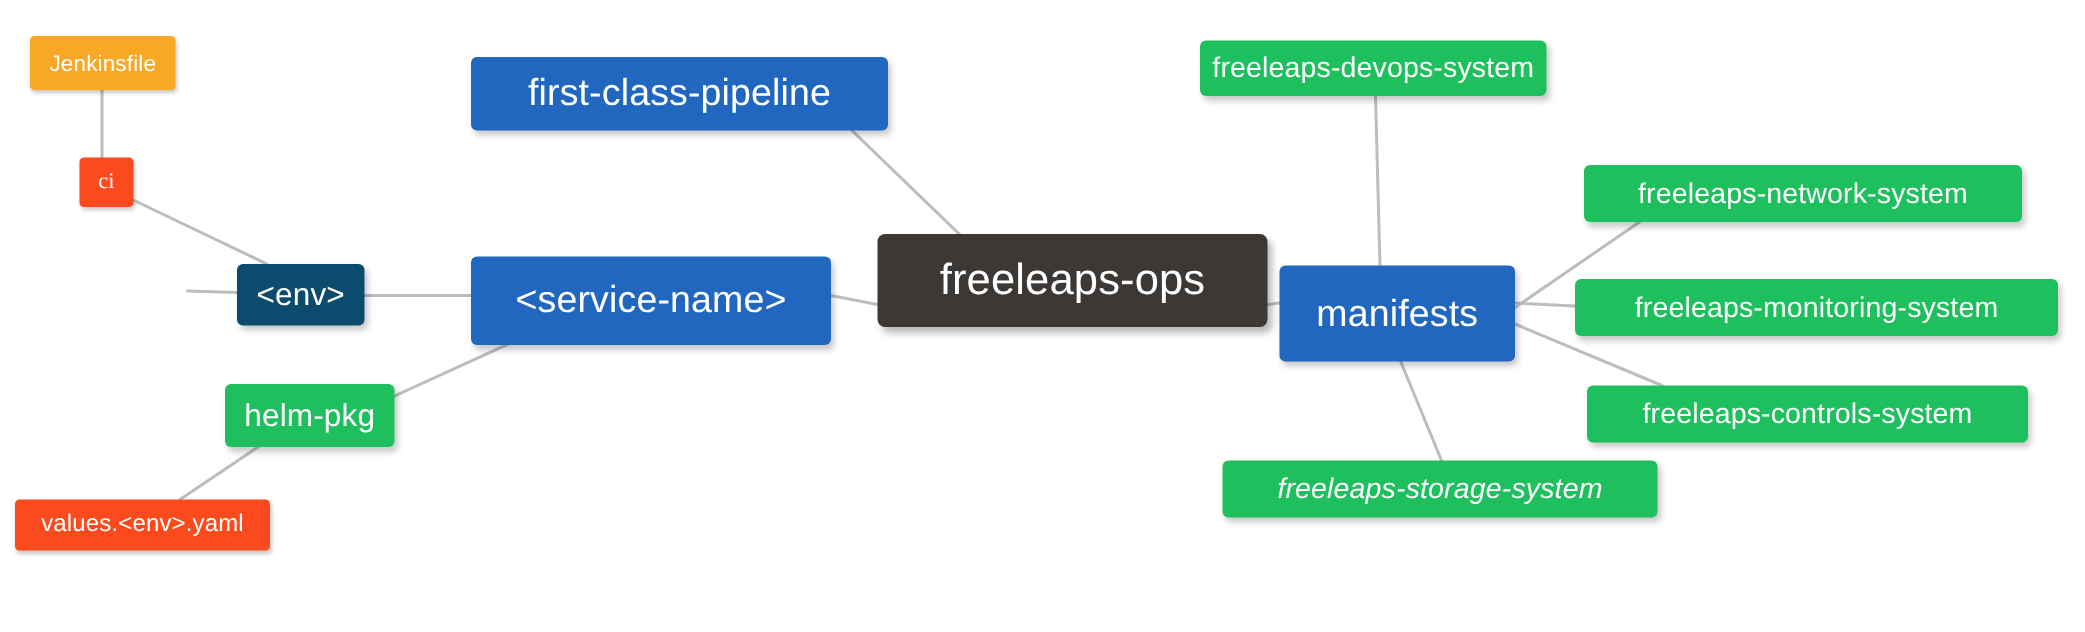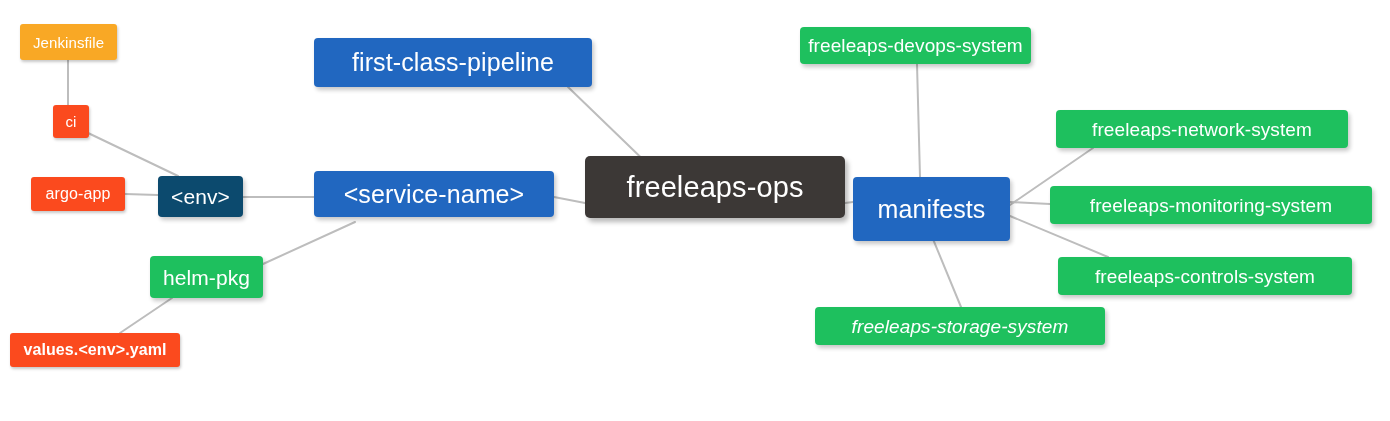--- a/index.html
+++ b/index.html
@@ -76,26 +76,25 @@
       <line x1="172" y1="298" x2="120" y2="333" stroke="#bdbdbd" stroke-width="2" stroke-linecap="round"></line>
       <line x1="920" y1="177" x2="917" y2="64" stroke="#bdbdbd" stroke-width="2" stroke-linecap="round"></line>
       <line x1="1010" y1="205" x2="1093" y2="148" stroke="#bdbdbd" stroke-width="2" stroke-linecap="round"></line>
       <line x1="1010" y1="202" x2="1050" y2="204" stroke="#bdbdbd" stroke-width="2" stroke-linecap="round"></line>
       <line x1="1010" y1="216" x2="1108" y2="257" stroke="#bdbdbd" stroke-width="2" stroke-linecap="round"></line>
       <line x1="928" y1="227" x2="961" y2="307" stroke="#bdbdbd" stroke-width="2" stroke-linecap="round"></line>
     </svg>
 
   <div id="node-layer">
       <div class="node tiny" style="left: 20px; top: 24px; width: 97px; height: 36px; background: rgb(249, 168, 37); font-size: 15px;">Jenkinsfile</div>
-      <div class="node tiny" style="left: 53px; top: 105px; width: 33px; height: 33px; background: rgb(251, 74, 30); font-size: 15px;">ci</div>
-      <div class="node tiny" style="left: 31px; top: 177px; width: 94px; height: 34px; background: rgb(251, 74, 30); font-size: 16px;">argo-app</div>
+      <div class="node tiny" style="left: 53px; top: 105px; width: 33px; height: 33px; background: rgb(251, 74, 30); font-size: 15px; font-family: Liberation Serif, serif;">ci</div>
       <div class="node " style="left: 158px; top: 176px; width: 85px; height: 41px; background: #0c4a6e; font-size: 21px;">&lt;env&gt;</div>
       <div class="node " style="left: 150px; top: 256px; width: 113px; height: 42px; background: rgb(30, 192, 94); font-size: 21px;">helm-pkg</div>
-      <div class="node tiny" style="left: 10px; top: 333px; width: 170px; height: 34px; background: rgb(251, 74, 30); font-size: 16px; font-weight: bold;">values.&lt;env&gt;.yaml</div>
-      <div class="node " style="left: 314px; top: 171px; width: 240px; height: 46px; background: rgb(33, 103, 192); font-size: 25px;">&lt;service-name&gt;</div>
+      <div class="node tiny" style="left: 10px; top: 333px; width: 170px; height: 34px; background: rgb(251, 74, 30); font-size: 16px;">values.&lt;env&gt;.yaml</div>
+      <div class="node " style="left: 314px; top: 171px; width: 240px; height: 59px; background: rgb(33, 103, 192); font-size: 25px;">&lt;service-name&gt;</div>
       <div class="node " style="left: 314px; top: 38px; width: 278px; height: 49px; background: rgb(33, 103, 192); font-size: 25px;">first-class-pipeline</div>
       <div class="node root" style="left: 585px; top: 156px; width: 260px; height: 62px; background: rgb(60, 56, 54); font-size: 29px;">freeleaps-ops</div>
       <div class="node " style="left: 853px; top: 177px; width: 157px; height: 64px; background: rgb(33, 103, 192); font-size: 25px;">manifests</div>
       <div class="node " style="left: 800px; top: 27px; width: 231px; height: 37px; background: rgb(30, 192, 94); font-size: 19px;">freeleaps-devops-system</div>
       <div class="node " style="left: 1056px; top: 110px; width: 292px; height: 38px; background: rgb(30, 192, 94); font-size: 19px;">freeleaps-network-system</div>
       <div class="node " style="left: 1050px; top: 186px; width: 322px; height: 38px; background: rgb(30, 192, 94); font-size: 19px;">freeleaps-monitoring-system</div>
       <div class="node " style="left: 1058px; top: 257px; width: 294px; height: 38px; background: rgb(30, 192, 94); font-size: 19px;">freeleaps-controls-system</div>
       <div class="node " style="left: 815px; top: 307px; width: 290px; height: 38px; background: rgb(30, 192, 94); font-size: 19px; font-style: italic;">freeleaps-storage-system</div>
     </div>
 

